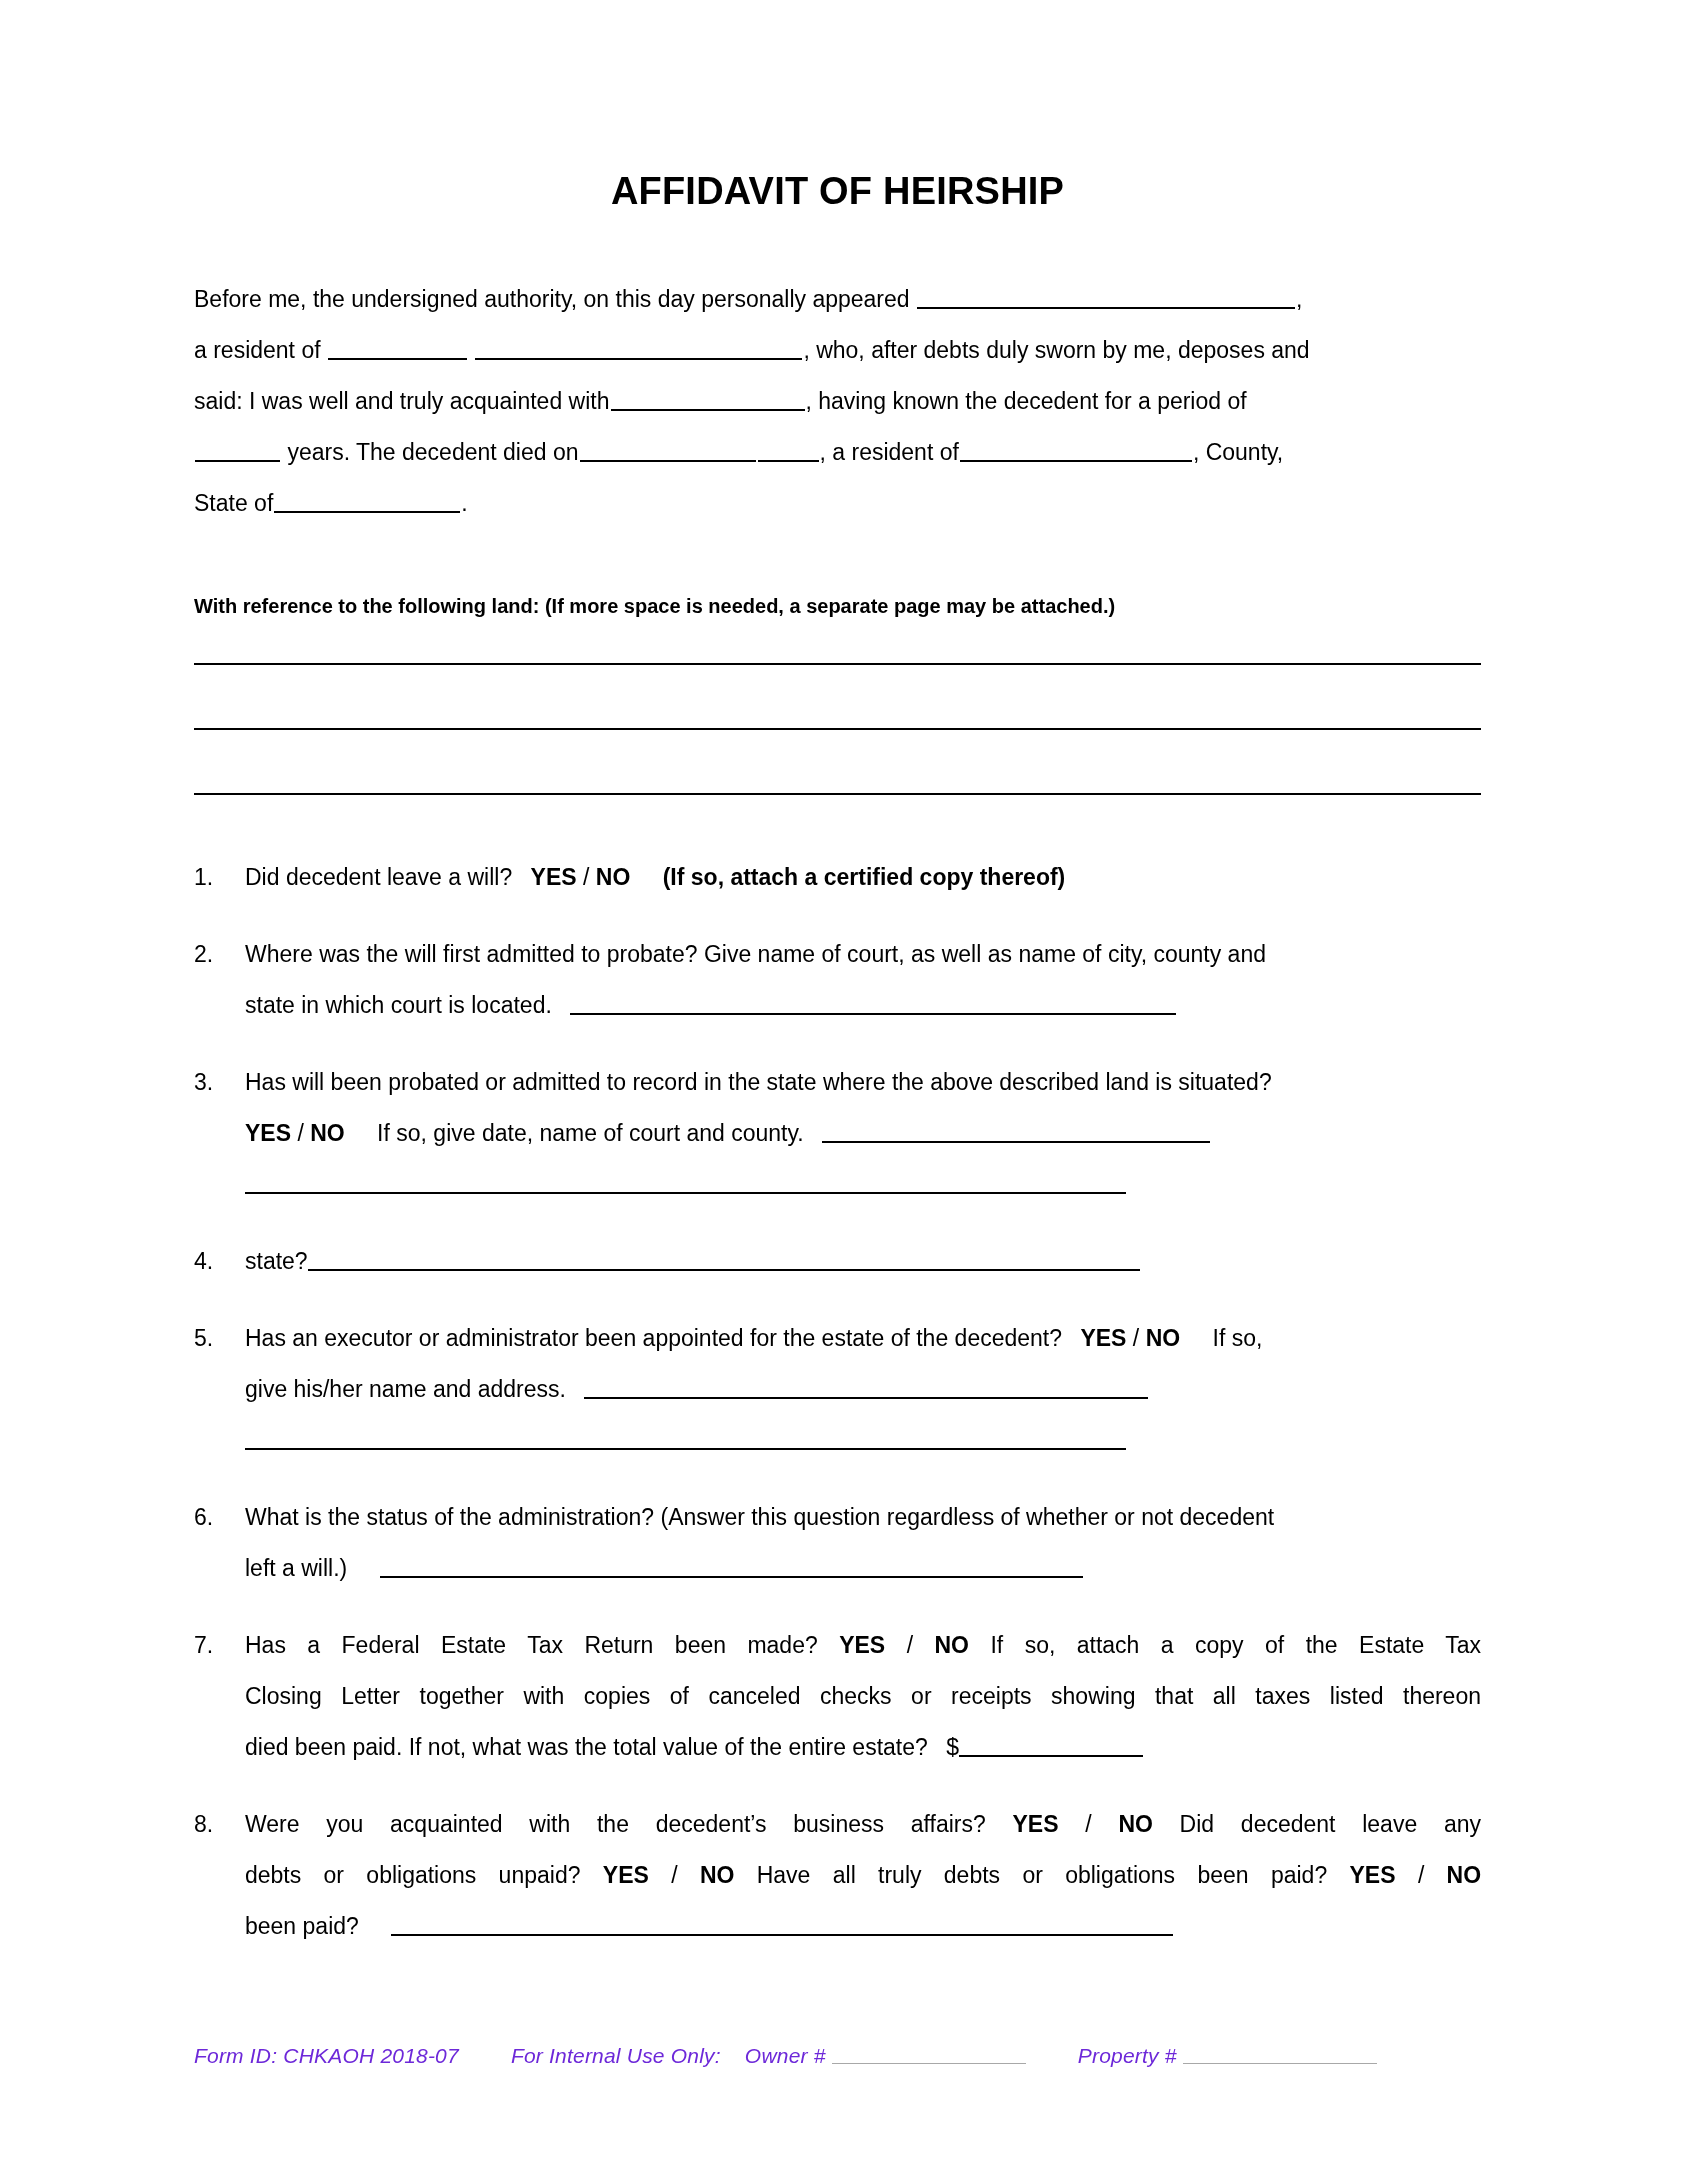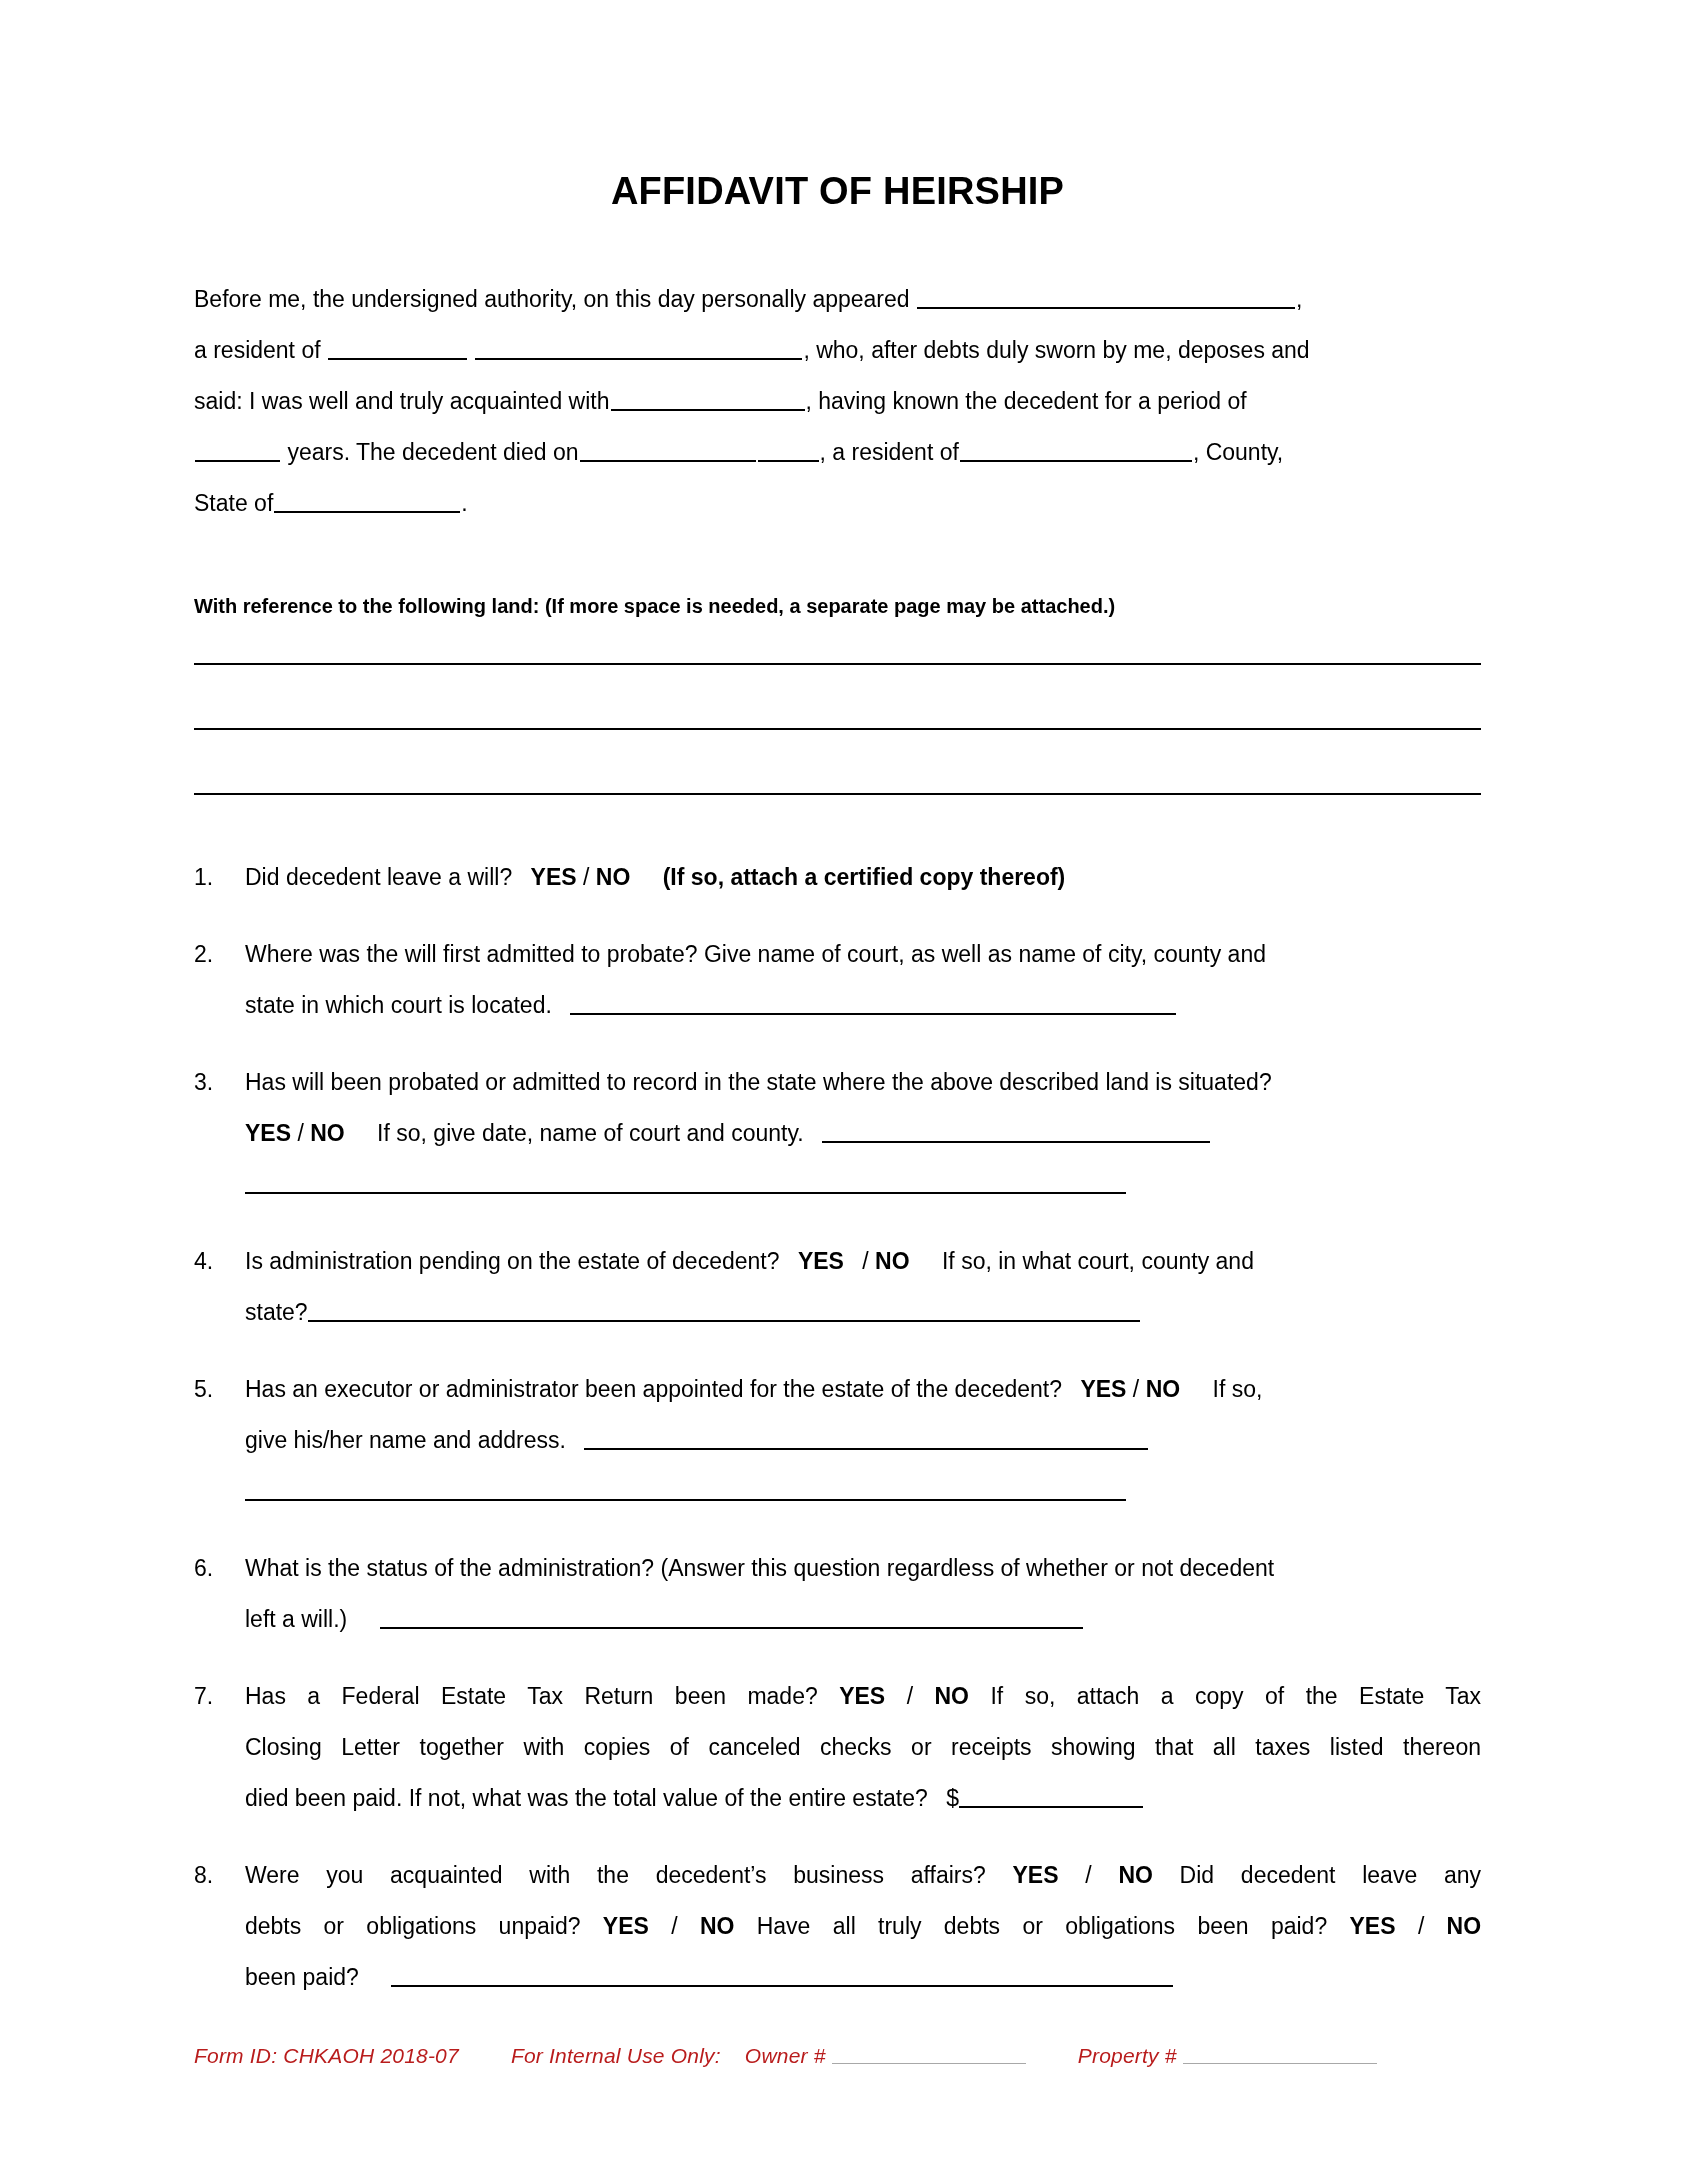--- a/index.html
+++ b/index.html
@@ -117,21 +117,21 @@
   .al-money2{ width: 212px; }
   .al-q8last{ width: 782px; }
 
   .footer {
     position: absolute;
     left: 194px;
     top: 2044px;
     width: 1287px;
     font-size: 21px;
     font-style: italic;
-    color: #b91c1c;
+    color: #6d28d9;
     letter-spacing: 0.2px;
   }
   .footer .seg { display: inline-block; }
   .fline {
     display: inline-block;
     border-bottom: 1.5px solid #a8a8a8;
     height: 18px;
     vertical-align: baseline;
     margin-bottom: -1px;
   }
@@ -217,27 +217,20 @@
           </div>
           <div>
             <span class="ansline al-full"></span>
           </div>
         </div>
       </div>
 
       <div class="q">
         <div class="q-num">4.</div>
         <div class="q-body">
-          <div>
-            <span>Is administration pending on the estate of decedent?</span>
-            <span class="sp-sm"></span><b>YES</b>
-            <span class="sp-sm"></span><span>/</span>
-            <b>NO</b>
-            <span class="sp-md"></span><span>If so, in what court,  county and</span>
-          </div>
           <div>
             <span>state?</span><span class="ansline al-q4"></span>
           </div>
         </div>
       </div>
 
       <div class="q">
         <div class="q-num">5.</div>
         <div class="q-body">
           <div>

